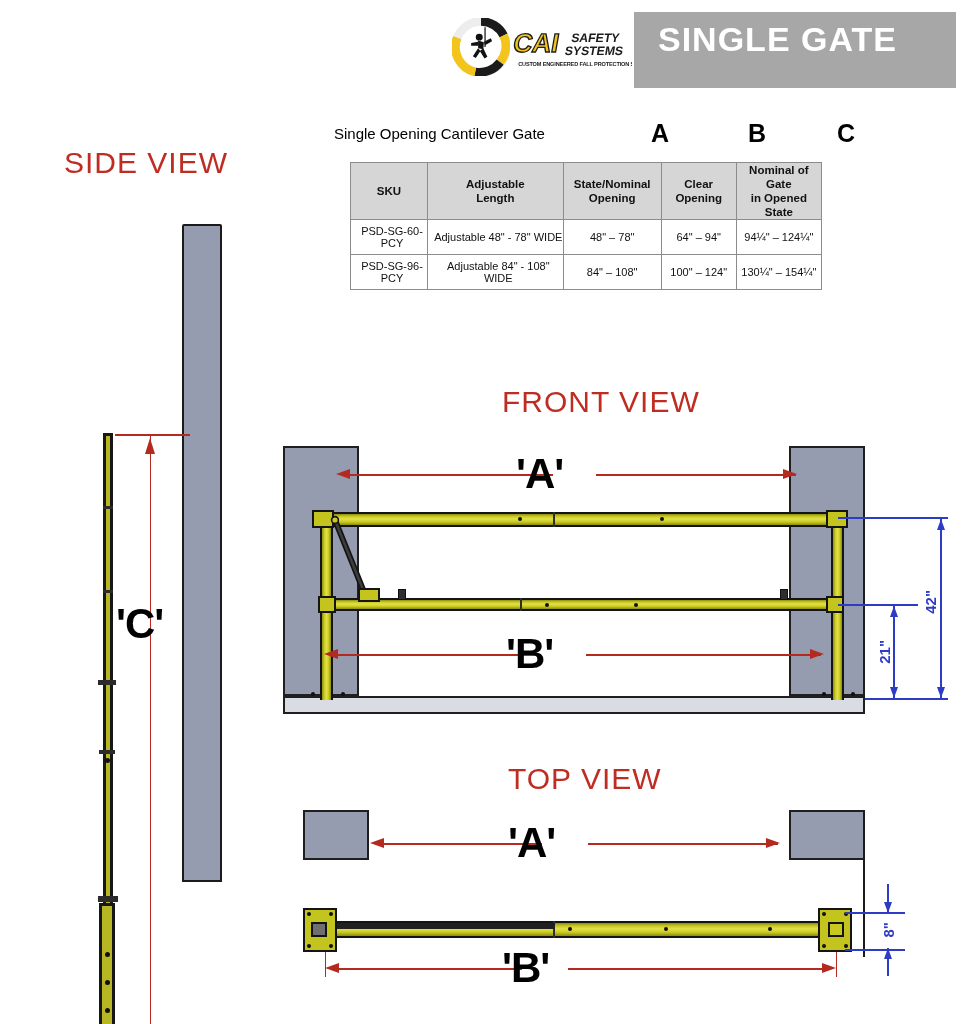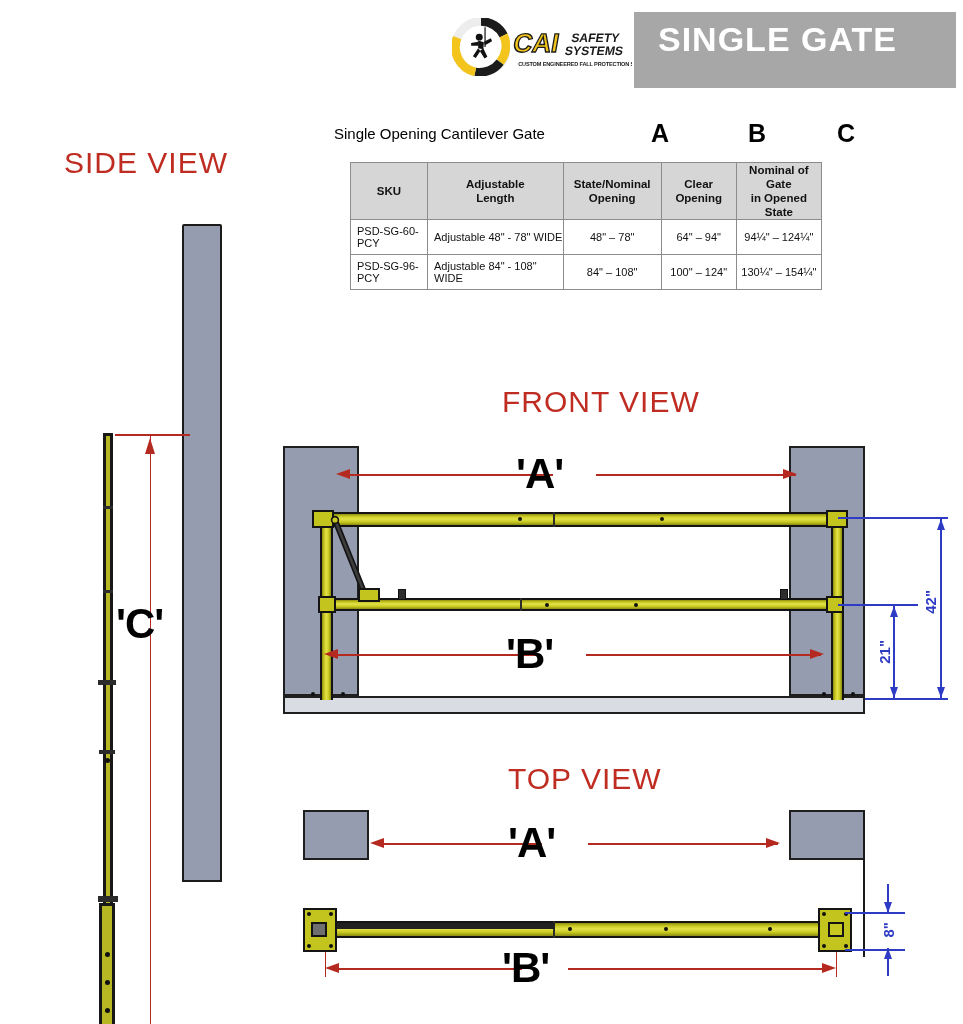--- a/index.html
+++ b/index.html
@@ -97,21 +97,21 @@
     font-weight: normal;
   }
   #spec-table thead th {
     background: #d6d6d6;
     height: 45px;
     font-weight: bold;
     font-size: 11.5px;
     line-height: 14px;
   }
   #spec-table tbody td { height: 35px; background: #ffffff; font-size: 11px; }
-  #spec-table tbody td.left-cell { text-align: left; padding-left: 6px; }
+  #spec-table tbody td.left-cell { text-align: center; padding-left: 6px; }
   .c-sku   { width: 98px; }
   .c-len   { width: 172px; }
   .c-a     { width: 108px; }
   .c-b     { width: 88px; }
   .c-c     { width: 104px; }
 
   
   #side-view { position: absolute; left: 20px; top: 190px; width: 260px; height: 730px; }
   .sv-wall {
     position: absolute; left: 162px; top: 34px;

